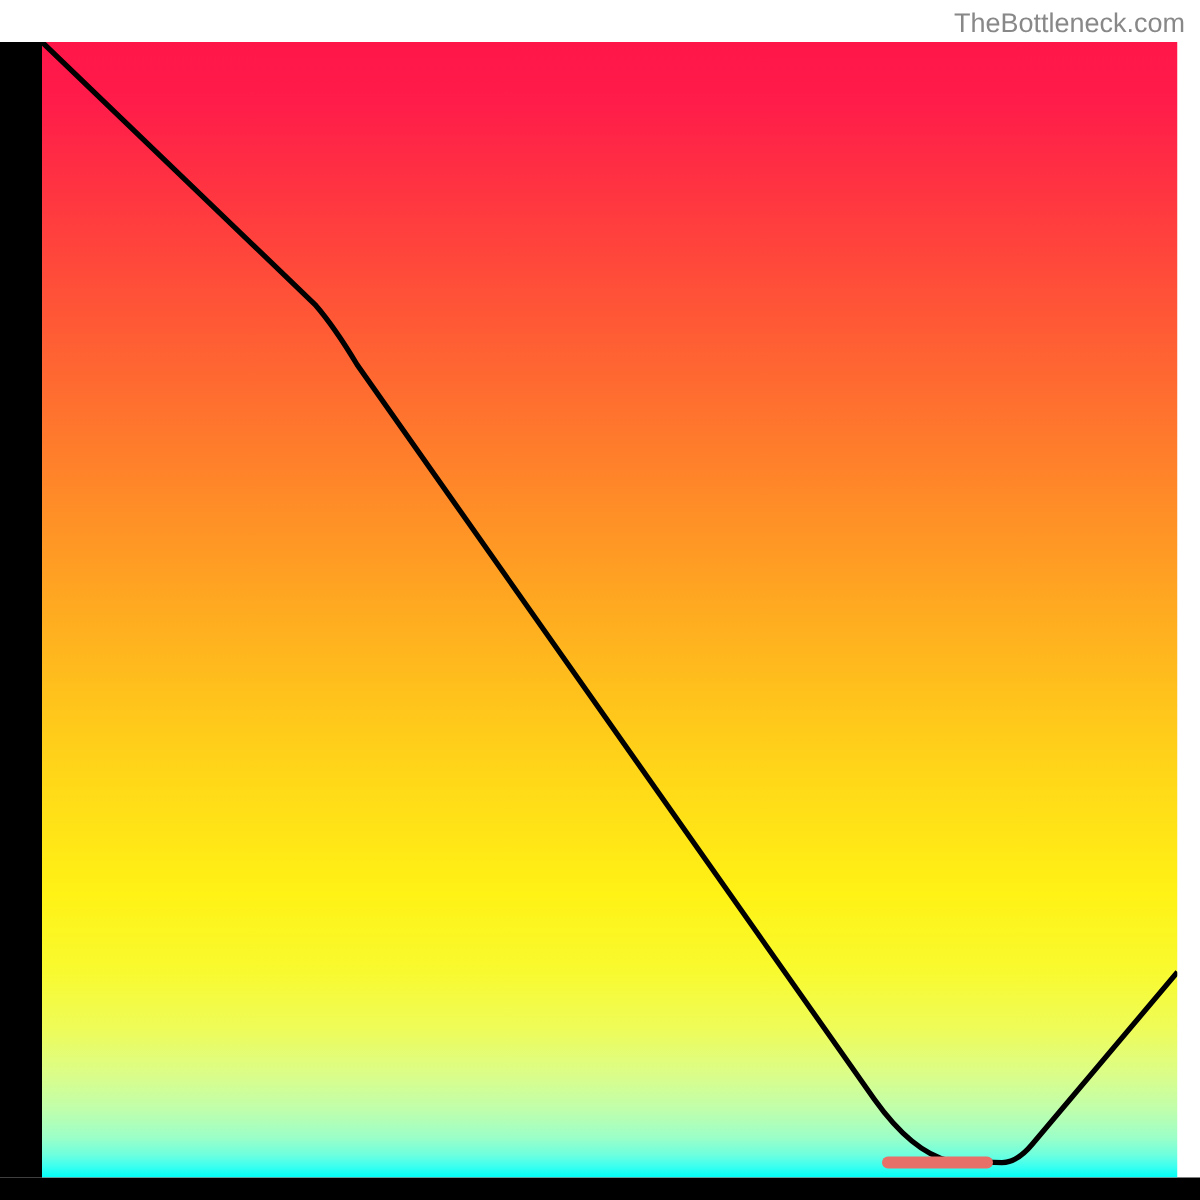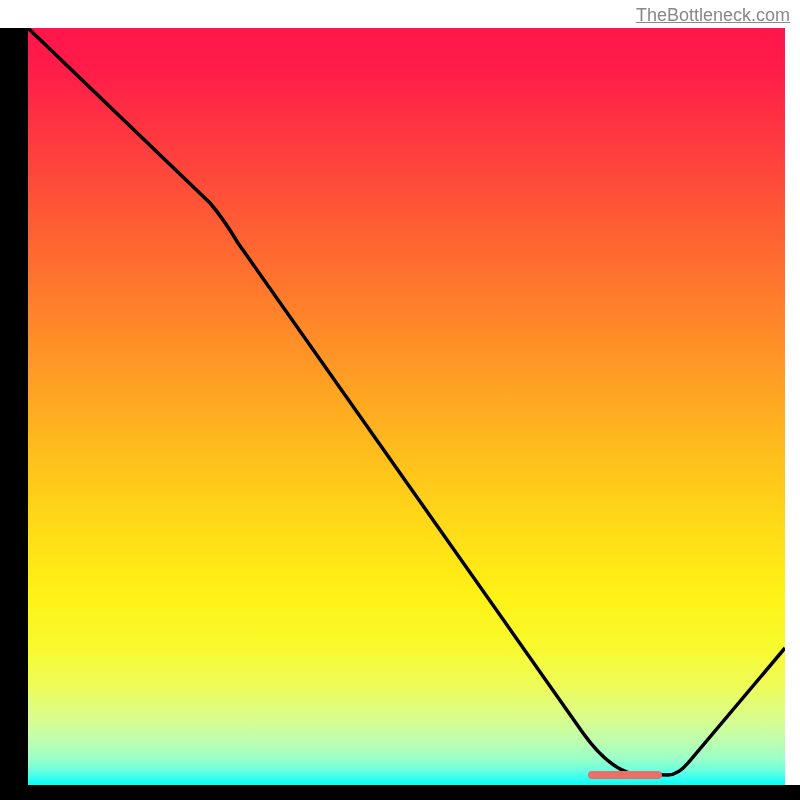--- a/index.html
+++ b/index.html
@@ -15,21 +15,20 @@
       font-family: Arial, sans-serif;
     }
     .watermark {
       position: absolute;
       top: 5px;
       right: 10px;
       font-size: 18px;
       color: #888;
       font-weight: normal;
       z-index: 10;
-      text-decoration: underline;
     }
     .chart-area {
       position: absolute;
       top: 28px;
       left: 28px;
       width: 757px;
       height: 757px;
       overflow: hidden;
     }
     .gradient-bg {

